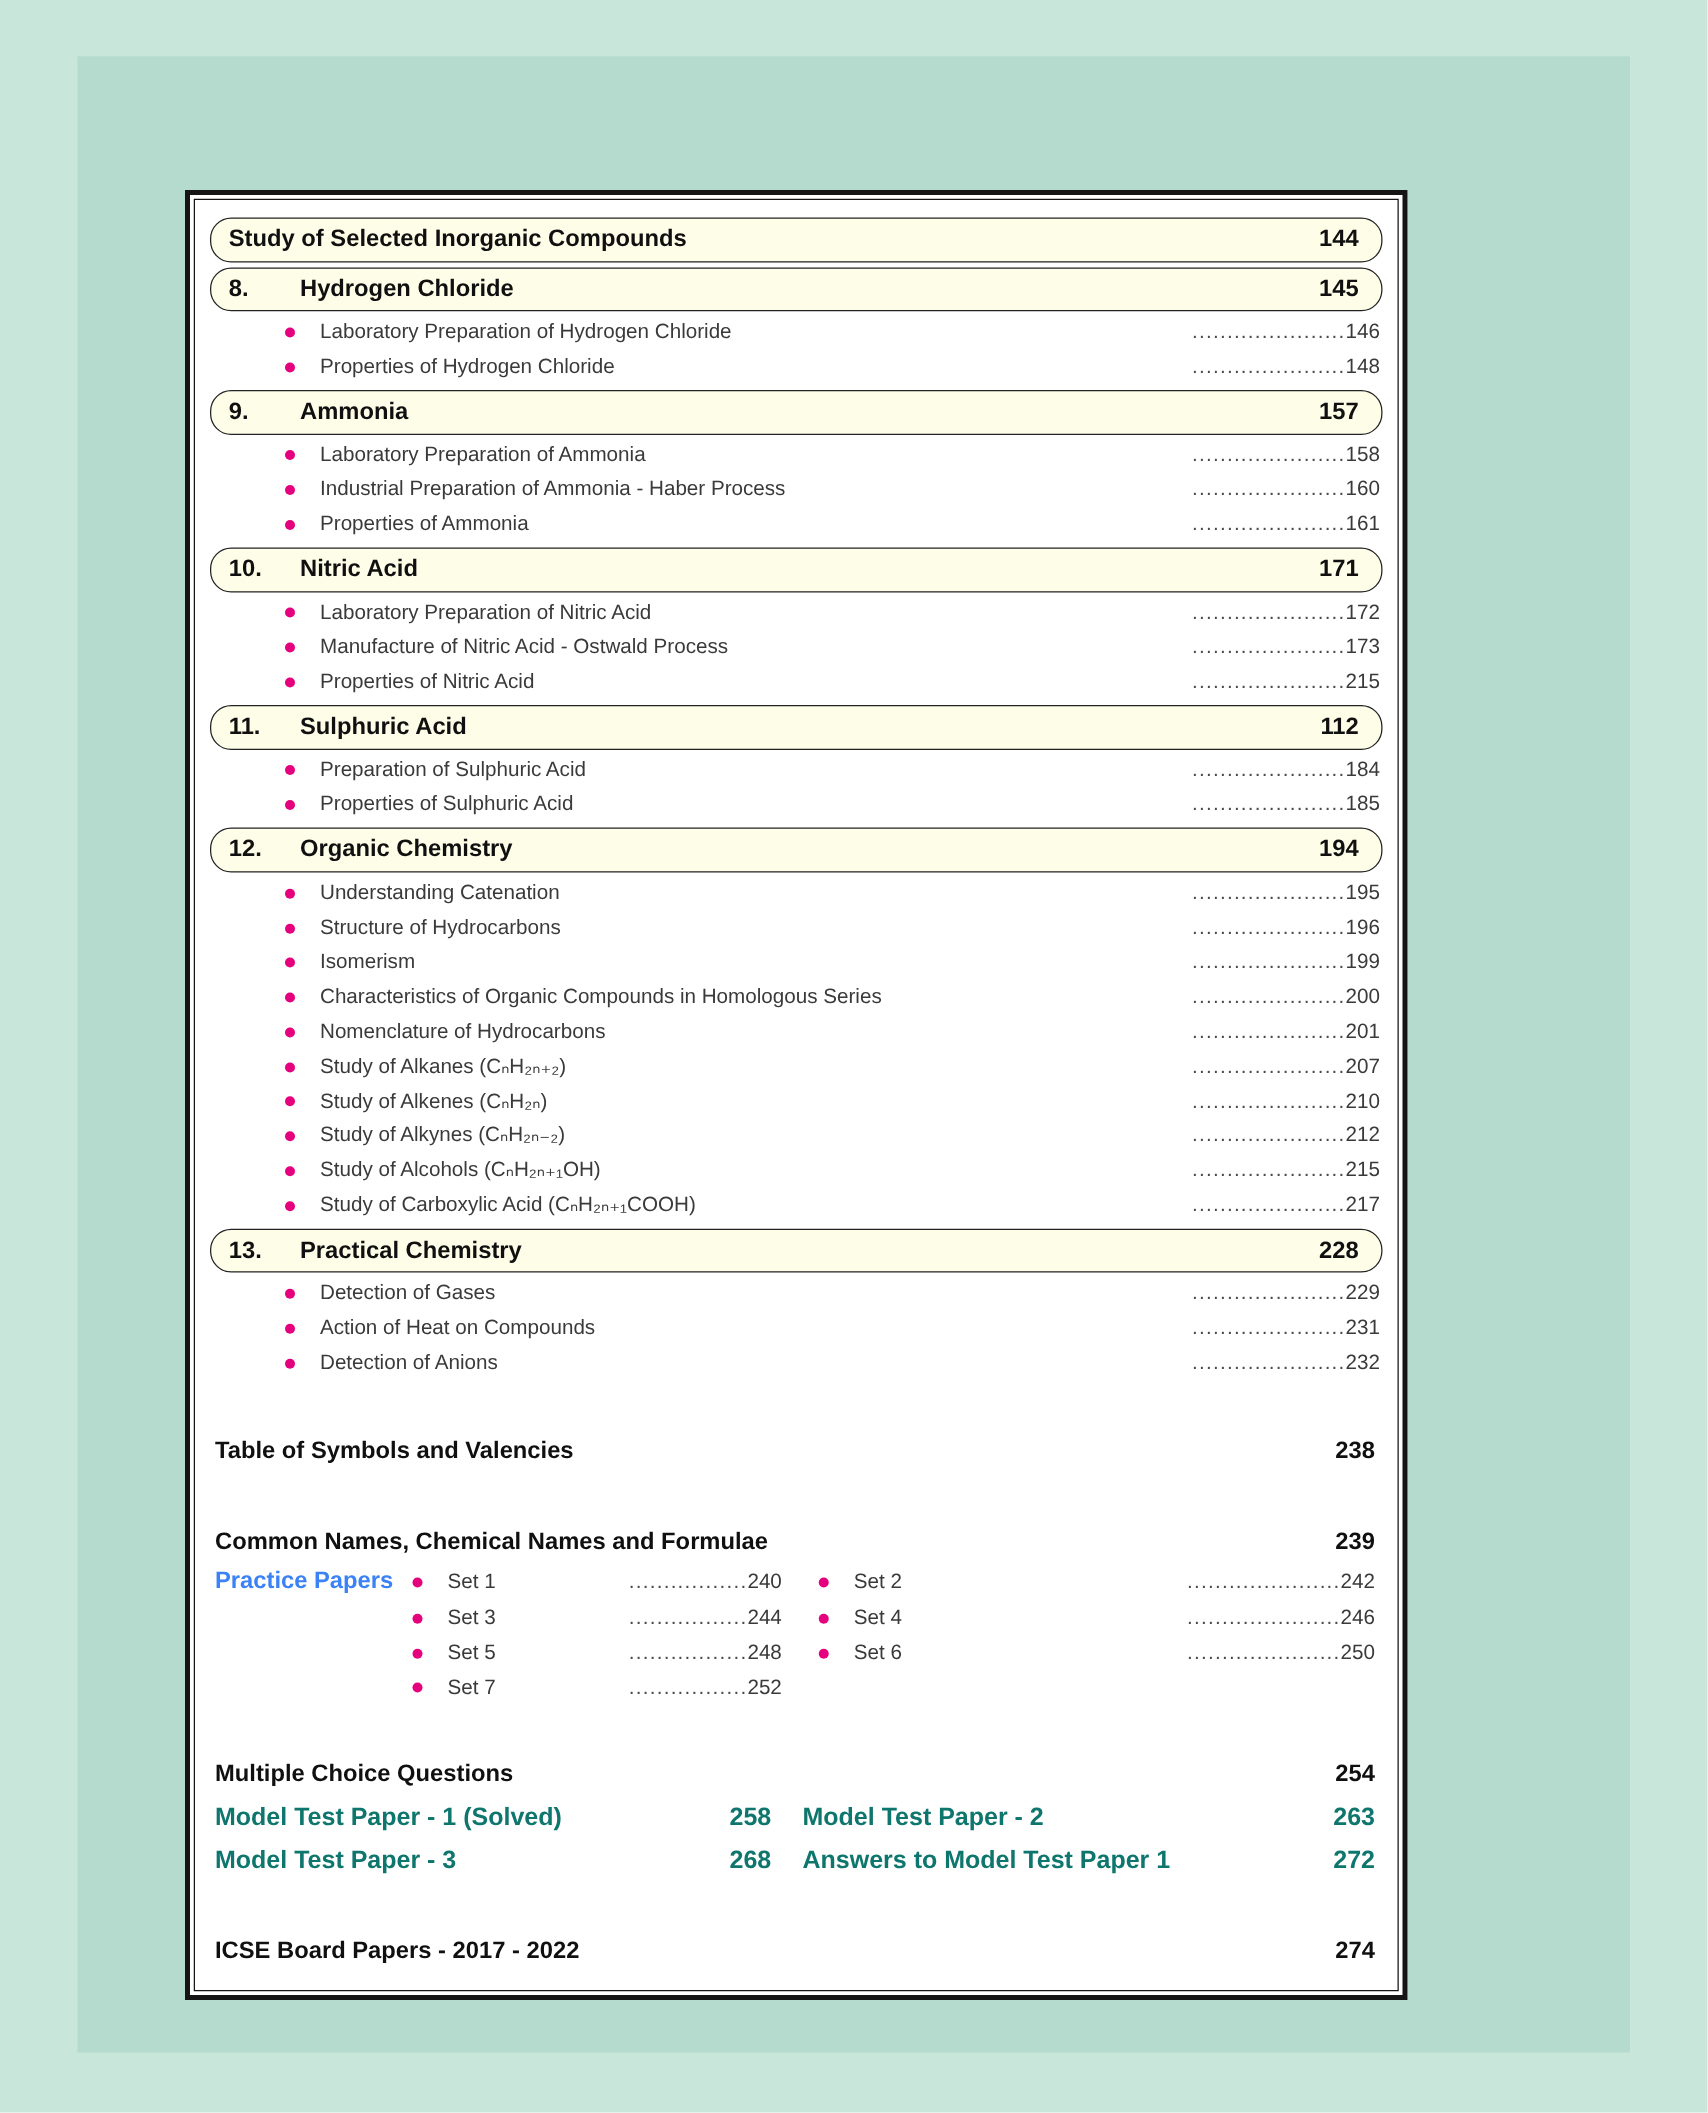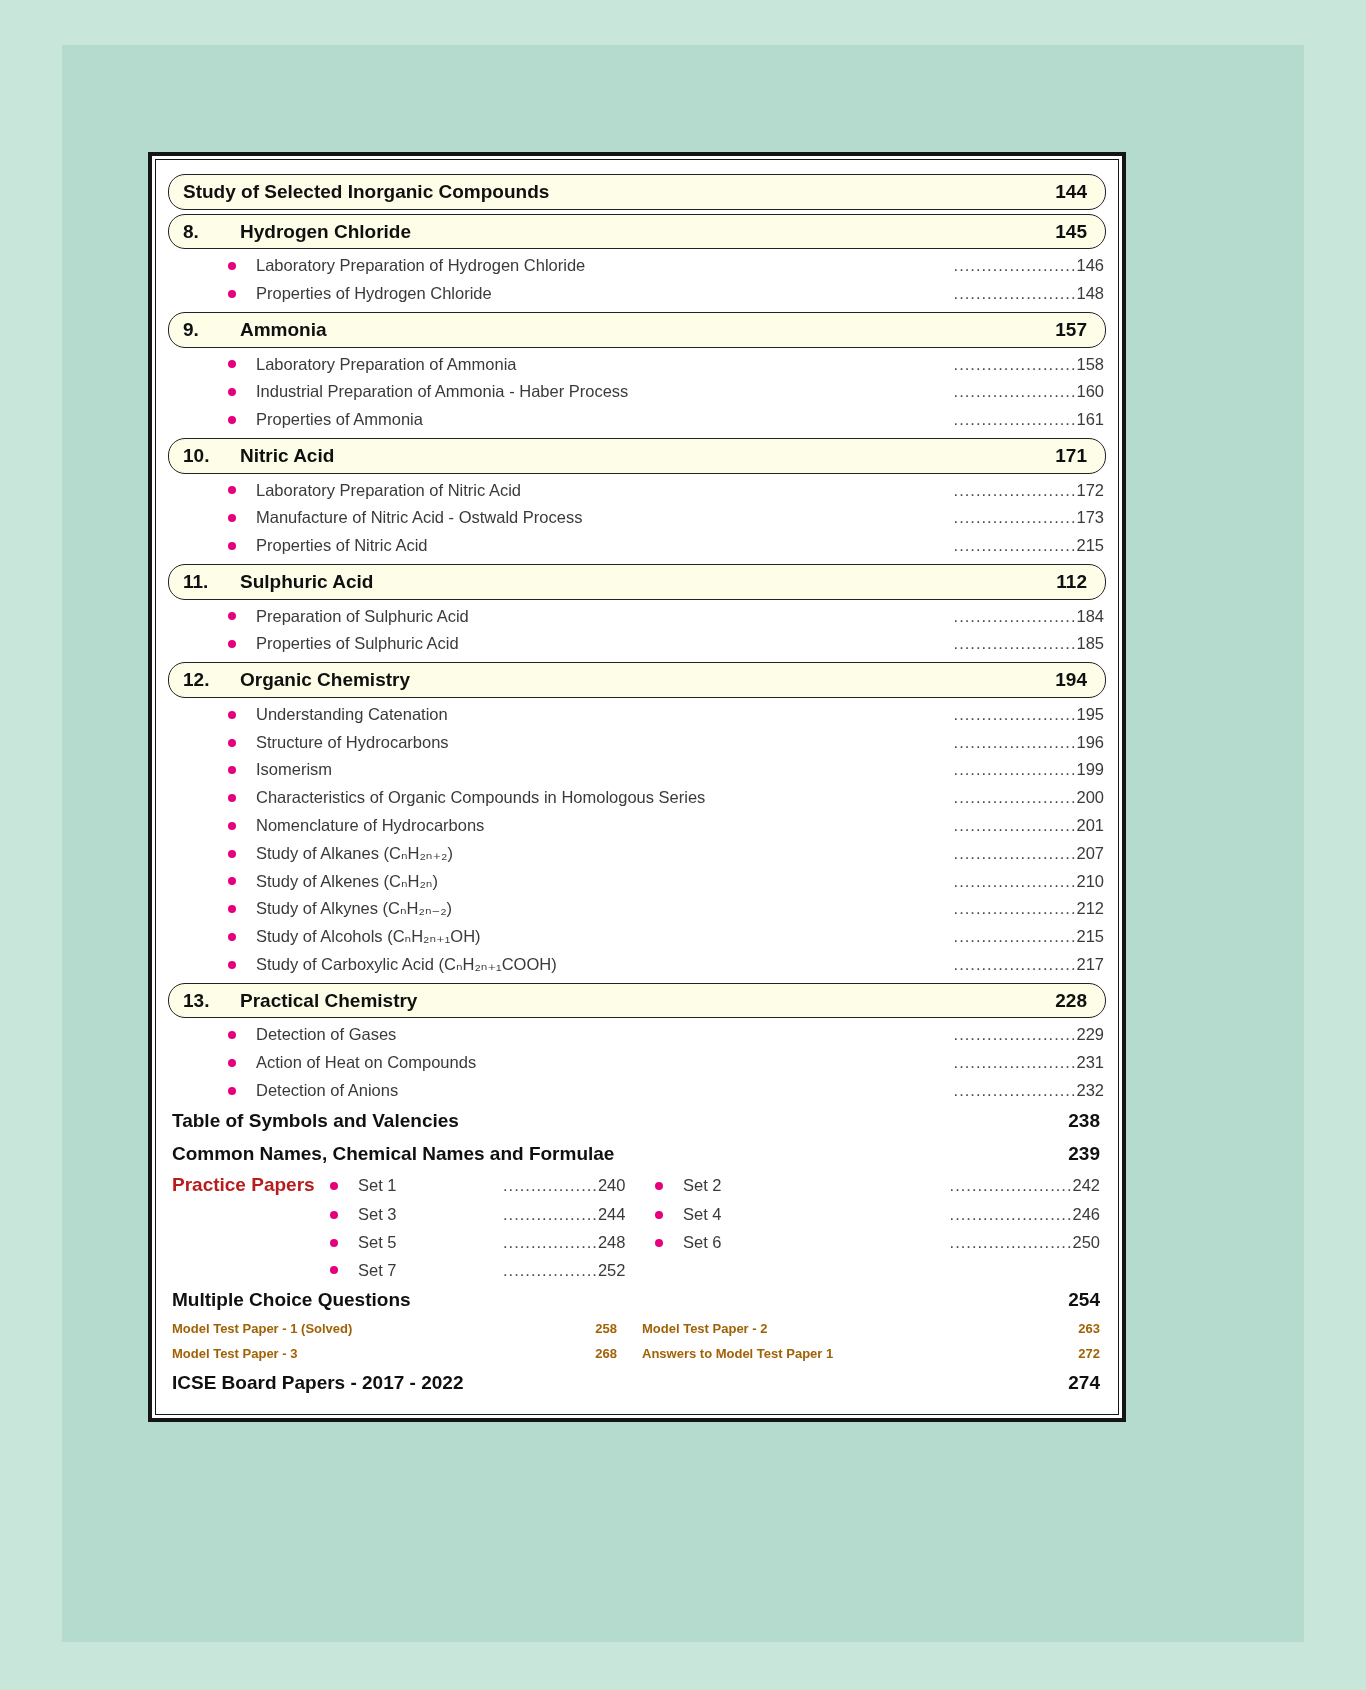--- a/index.html
+++ b/index.html
@@ -68,51 +68,52 @@
   .item-page { color: #3a3a3a; }
   
   .bold-row {
     display: flex;
     align-items: baseline;
     font-weight: bold;
     font-size: 19px;
     color: #101010;
     padding: 4px 6px 4px 4px;
     line-height: 1.3;
+    margin-top: 40px;
   }
   .bold-row .row-page { margin-left: auto; }
   
   .pp-row {
     display: flex;
     align-items: baseline;
     font-size: 16.5px;
     color: #3a3a3a;
     padding: 4px 6px 4px 4px;
     line-height: 1.2;
   }
   .pp-head {
     font-weight: bold;
     font-size: 19px;
-    color: #b91c1c;
+    color: #3b82f6;
     width: 158px;
     flex: none;
   }
   .pp-spacer { width: 158px; flex: none; }
   .pp-left { width: 325px; flex: none; display: flex; align-items: baseline; }
   .pp-left .set-label { width: 145px; }
   .pp-right { flex: 1; display: flex; align-items: baseline; }
   .pp-right .set-label { }
   .pp-dots { letter-spacing: 1px; color: #4a4a4a; white-space: pre; }
   
   .split-row {
     display: flex;
     align-items: flex-start;
     font-weight: bold;
-    font-size: 13px;
-    color: #a16207;
+    font-size: 20px;
+    color: #0f766e;
     padding: 4px 6px 4px 4px;
     line-height: 1.3;
   }
   .split-left { width: 470px; flex: none; display: flex; align-items: baseline; }
   .split-left .row-page { margin-left: auto; margin-right: 25px; }
   .split-right { flex: 1; display: flex; align-items: baseline; gap: 32px; }
   .split-right .row-page { margin-left: auto; }
   .footer {
     position: absolute;
     left: 86px; width: 978px; top: 1372px;

